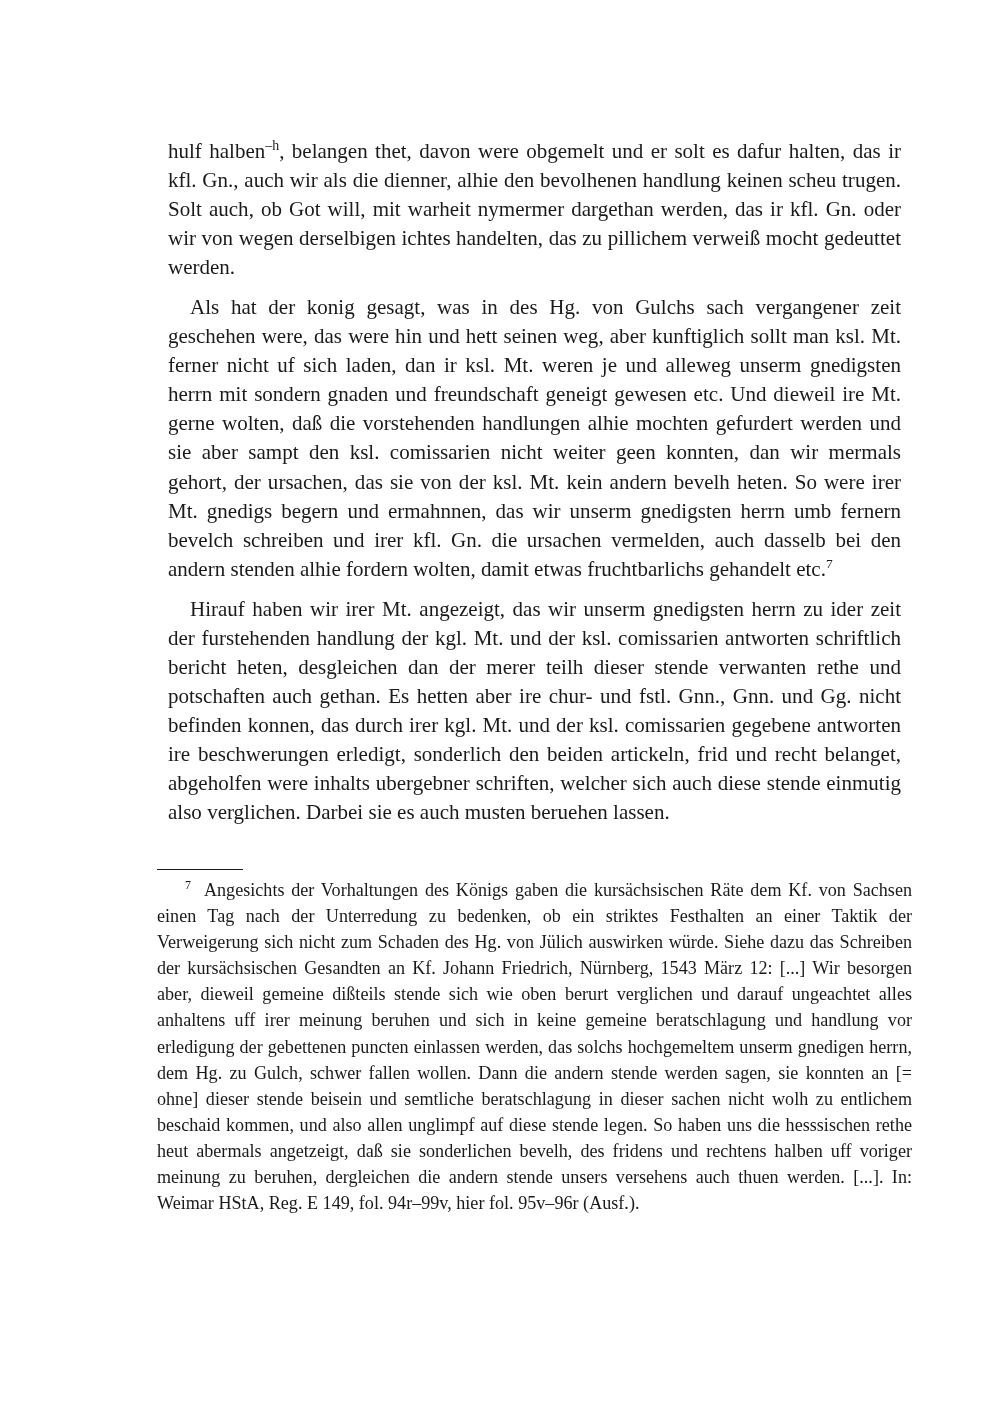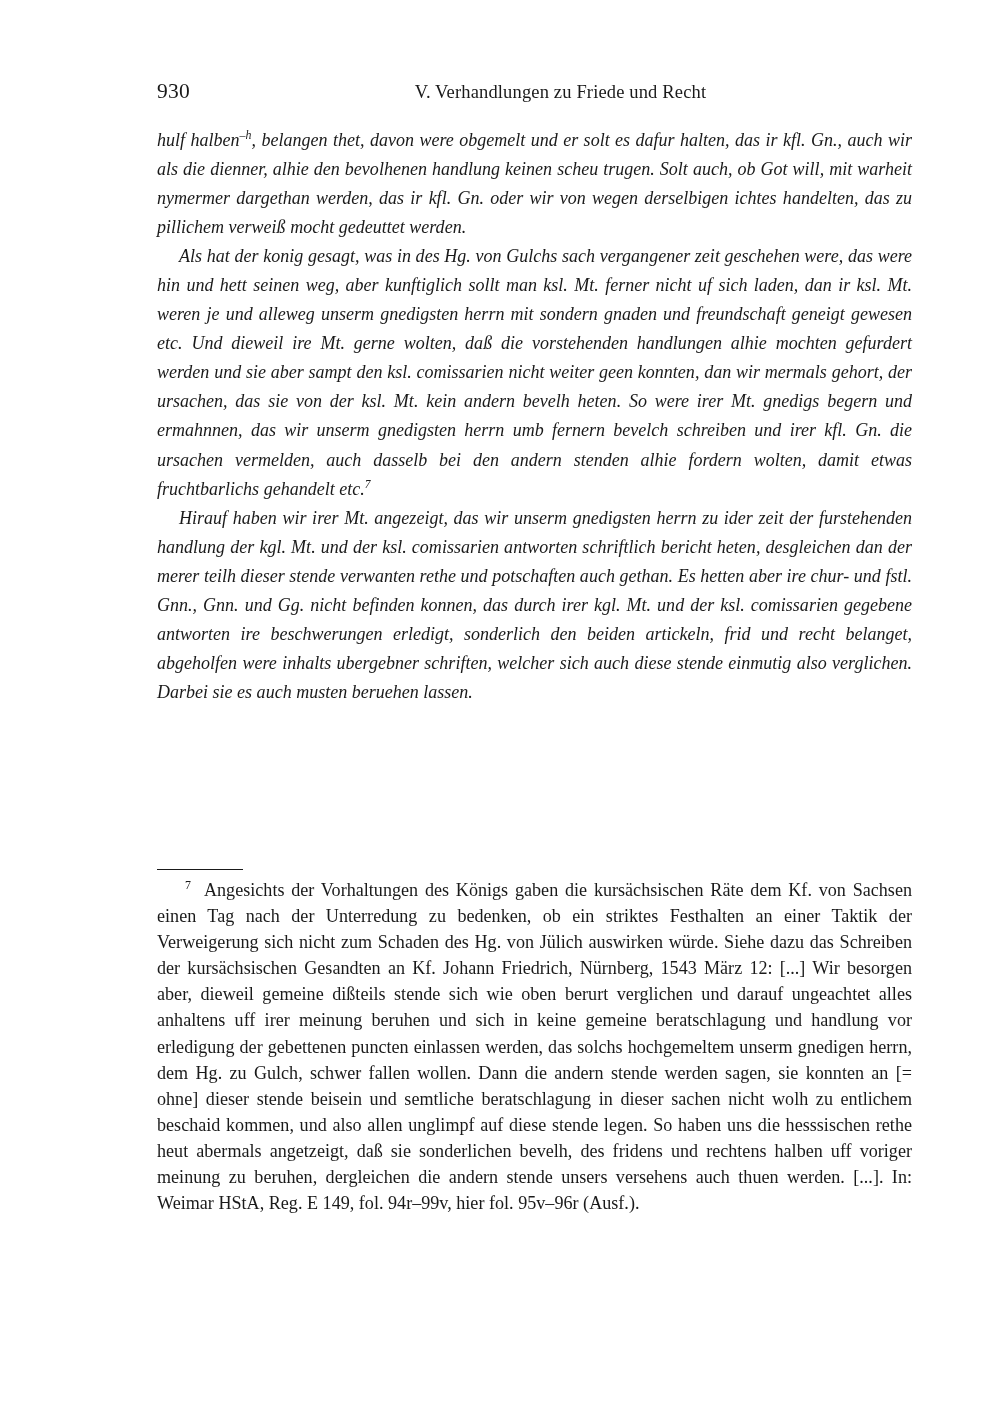--- a/index.html
+++ b/index.html
@@ -53,29 +53,28 @@
 
   
   .textblock {
     position: absolute;
     left: 157px;
     top: 126px;
     width: 755px;
   }
 
   .para {
-    margin: 0;
-    font-size: 18px;
+    margin: 11px;
+    font-size: 21px;
     line-height: 29.05px;
     text-align: justify;
     text-justify: inter-word;
     hyphens: manual;
     -webkit-hyphens: manual;
     letter-spacing: 0.01px;
-    font-style: italic;
   }
   .para.indent {
     text-indent: 22px;
   }
   .para.last-flush > :last-child {
     
   }
 
   sup.note-ref {
     font-size: 0.64em;
@@ -119,24 +118,20 @@
     margin-right: 13px;
   }
   .it {
   }
 </style>
 </head>
 <body>
 
 <div class="page">
 
-  <div class="running-head">
-    <div class="folio">930</div>
-    <div class="head-title">V. Verhandlungen zu Friede und Recht</div>
-  </div>
 
   <div class="textblock">
 
     <p class="para"><span>hulf halben</span><sup class="lemma">–h</sup><span>, belangen thet, davon were obgemelt und er solt es dafur halten, das ir kfl. Gn., auch wir als die dienner, alhie den bevolhenen handlung keinen scheu trugen. Solt auch, ob Got will, mit warheit nymermer dargethan werden, das ir kfl. Gn. oder wir von wegen derselbigen ichtes handelten, das zu pillichem verweiß mocht gedeuttet werden.</span></p>
 
     <p class="para indent"><span>Als hat der konig gesagt, was in des Hg. von Gulchs sach vergangener zeit geschehen were, das were hin und hett seinen weg, aber kunftiglich sollt man ksl. Mt. ferner nicht uf sich laden, dan ir ksl. Mt. weren je und alleweg unserm gnedigsten herrn mit sondern gnaden und freundschaft geneigt gewesen etc. Und dieweil ire Mt. gerne wolten, daß die vorstehenden handlungen alhie mochten gefurdert werden und sie aber sampt den ksl. comissarien nicht weiter geen konnten, dan wir mermals gehort, der ursachen, das sie von der ksl. Mt. kein andern bevelh heten. So were irer Mt. gnedigs begern und ermahnnen, das wir unserm gnedigsten herrn umb fernern bevelch schreiben und irer kfl. Gn. die ursachen vermelden, auch dasselb bei den andern stenden alhie fordern wolten, damit etwas fruchtbarlichs gehandelt etc.</span><sup class="note-ref">7</sup></p>
 
     <p class="para indent">Hirauf haben wir irer Mt. angezeigt, das wir unserm gnedigsten herrn zu ider zeit der furstehenden handlung der kgl. Mt. und der ksl. comissarien antworten schriftlich bericht heten, desgleichen dan der merer teilh dieser stende verwanten rethe und potschaften auch gethan. Es hetten aber ire chur- und fstl. Gnn., Gnn. und Gg. nicht befinden konnen, das durch irer kgl. Mt. und der ksl. comissarien gegebene antworten ire beschwerungen erledigt, sonderlich den beiden artickeln, frid und recht belanget, abgeholfen were inhalts ubergebner schriften, welcher sich auch diese stende einmutig also verglichen. Darbei sie es auch musten beruehen lassen.</p>
 
 

